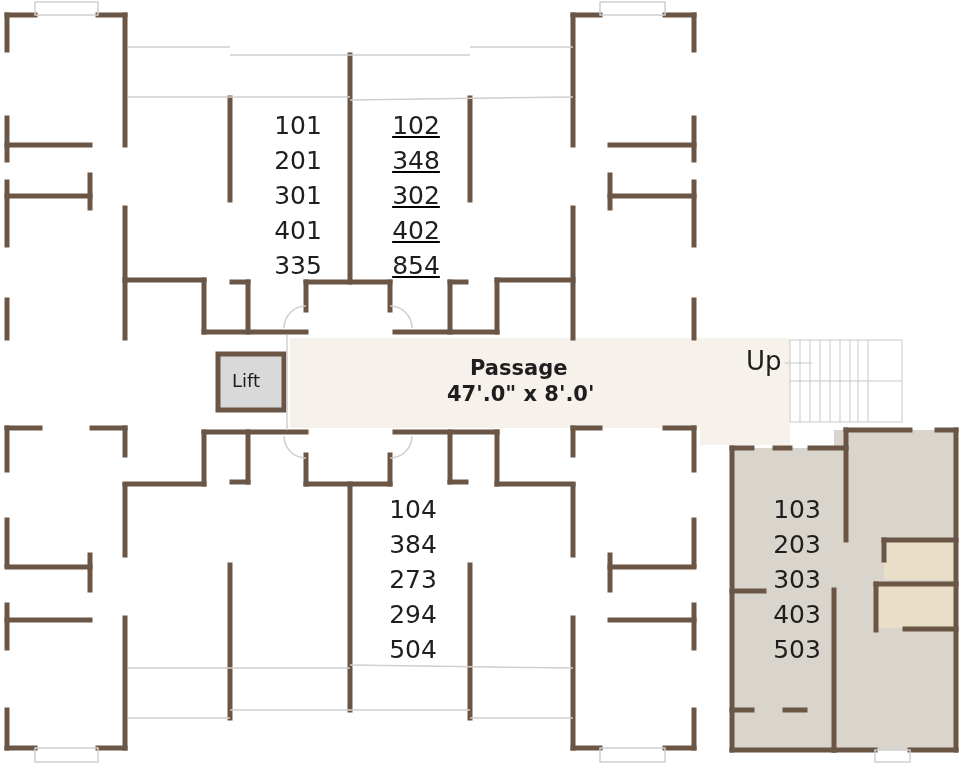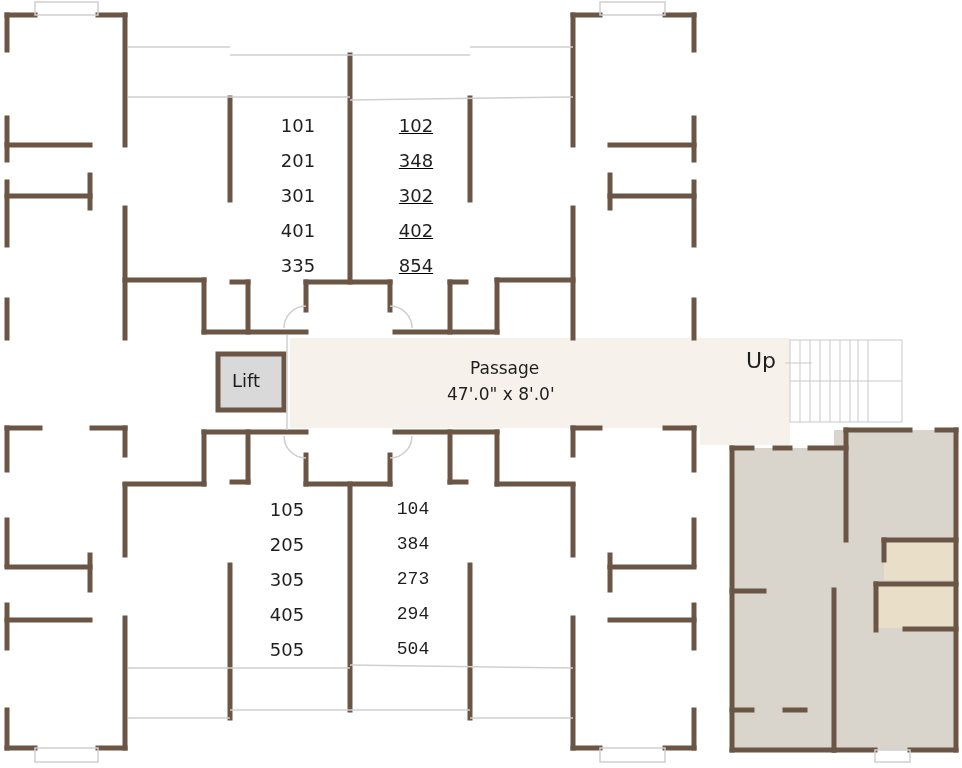--- a/index.html
+++ b/index.html
@@ -1,21 +1,21 @@
 <!DOCTYPE html>
 <html><head>
 <meta charset="utf-8">
 <style>
   html,body{margin:0;padding:0;background:#fff;}
   #plan{position:relative;width:962px;height:768px;overflow:hidden;background:#fff;font-family:"DejaVu Sans","Liberation Sans",sans-serif;}
   svg.walls{position:absolute;left:0;top:0;}
   .lbl{position:absolute;color:#1e1e1e;font-size:25px;line-height:35px;text-align:center;white-space:nowrap;}
   .unit{position:absolute;width:80px;text-align:center;}
-  .unit div{font-size:18px;line-height:35px;color:#1e1e1e;}
-  .small{font-size:17px;line-height:24px;}
+  .unit div{font-size:25px;line-height:35px;color:#1e1e1e;}
+  .small{font-size:21px;line-height:24px;font-weight:bold;}
 </style>
 </head>
 <body>
 
 <div id="plan">
   <svg class="walls" width="962" height="768">
 
     <rect x="290" y="338" width="500" height="90" fill="#f7f1ec"></rect>
     <polygon points="560,338 790,338 790,445 700,445 700,428 560,428" fill="#f7f1ec"></polygon>
 
@@ -172,43 +172,43 @@
       <path d="M306,306 A22,22 0 0 0 284,328"></path>
         <path d="M390,306 A22,22 0 0 1 412,328"></path>
       <path d="M306,458 A22,22 0 0 1 284,436"></path>
         <path d="M390,458 A22,22 0 0 0 412,436"></path>
     </g>
   </svg>
 
   <span class="lbl small" style="left:470px;top:356px;">Passage</span>
   <span class="lbl small" style="left:447px;top:382px;">47'.0" x 8'.0'</span>
   <span class="lbl" style="left:232px;top:366px;font-size:18px;line-height:30px;">Lift</span>
-  <span class="lbl" style="left:746px;top:346px;font-size:22px;line-height:30px;">Up</span>
+  <span class="lbl" style="left:746px;top:346px;font-size:26px;line-height:30px;">Up</span>
 
   <div class="unit" style="left:258px;top:108px;">
     <div>101</div>
     <div>201</div>
     <div>301</div>
     <div>401</div>
     <div>335</div>
   </div>
   <div class="unit" style="left:376px;top:108px;text-decoration:underline;">
     <div>102</div>
     <div>348</div>
     <div>302</div>
     <div>402</div>
     <div>854</div>
   </div>
-  <div class="unit" style="left:247px;top:492px;">
-    <div>105</div>
-    <div>205</div>
-    <div>305</div>
-    <div>405</div>
-    <div>505</div>
-  </div>
-  <div class="unit" style="left:373px;top:492px;font-family:Liberation Mono, monospace;">
+  <div class="unit" style="left:373px;top:492px;">
     <div>104</div>
     <div>384</div>
     <div>273</div>
     <div>294</div>
     <div>504</div>
   </div>
+  <div class="unit" style="left:757px;top:492px;">
+    <div>103</div>
+    <div>203</div>
+    <div>303</div>
+    <div>403</div>
+    <div>503</div>
+  </div>
 </div>
 
 </body></html>

